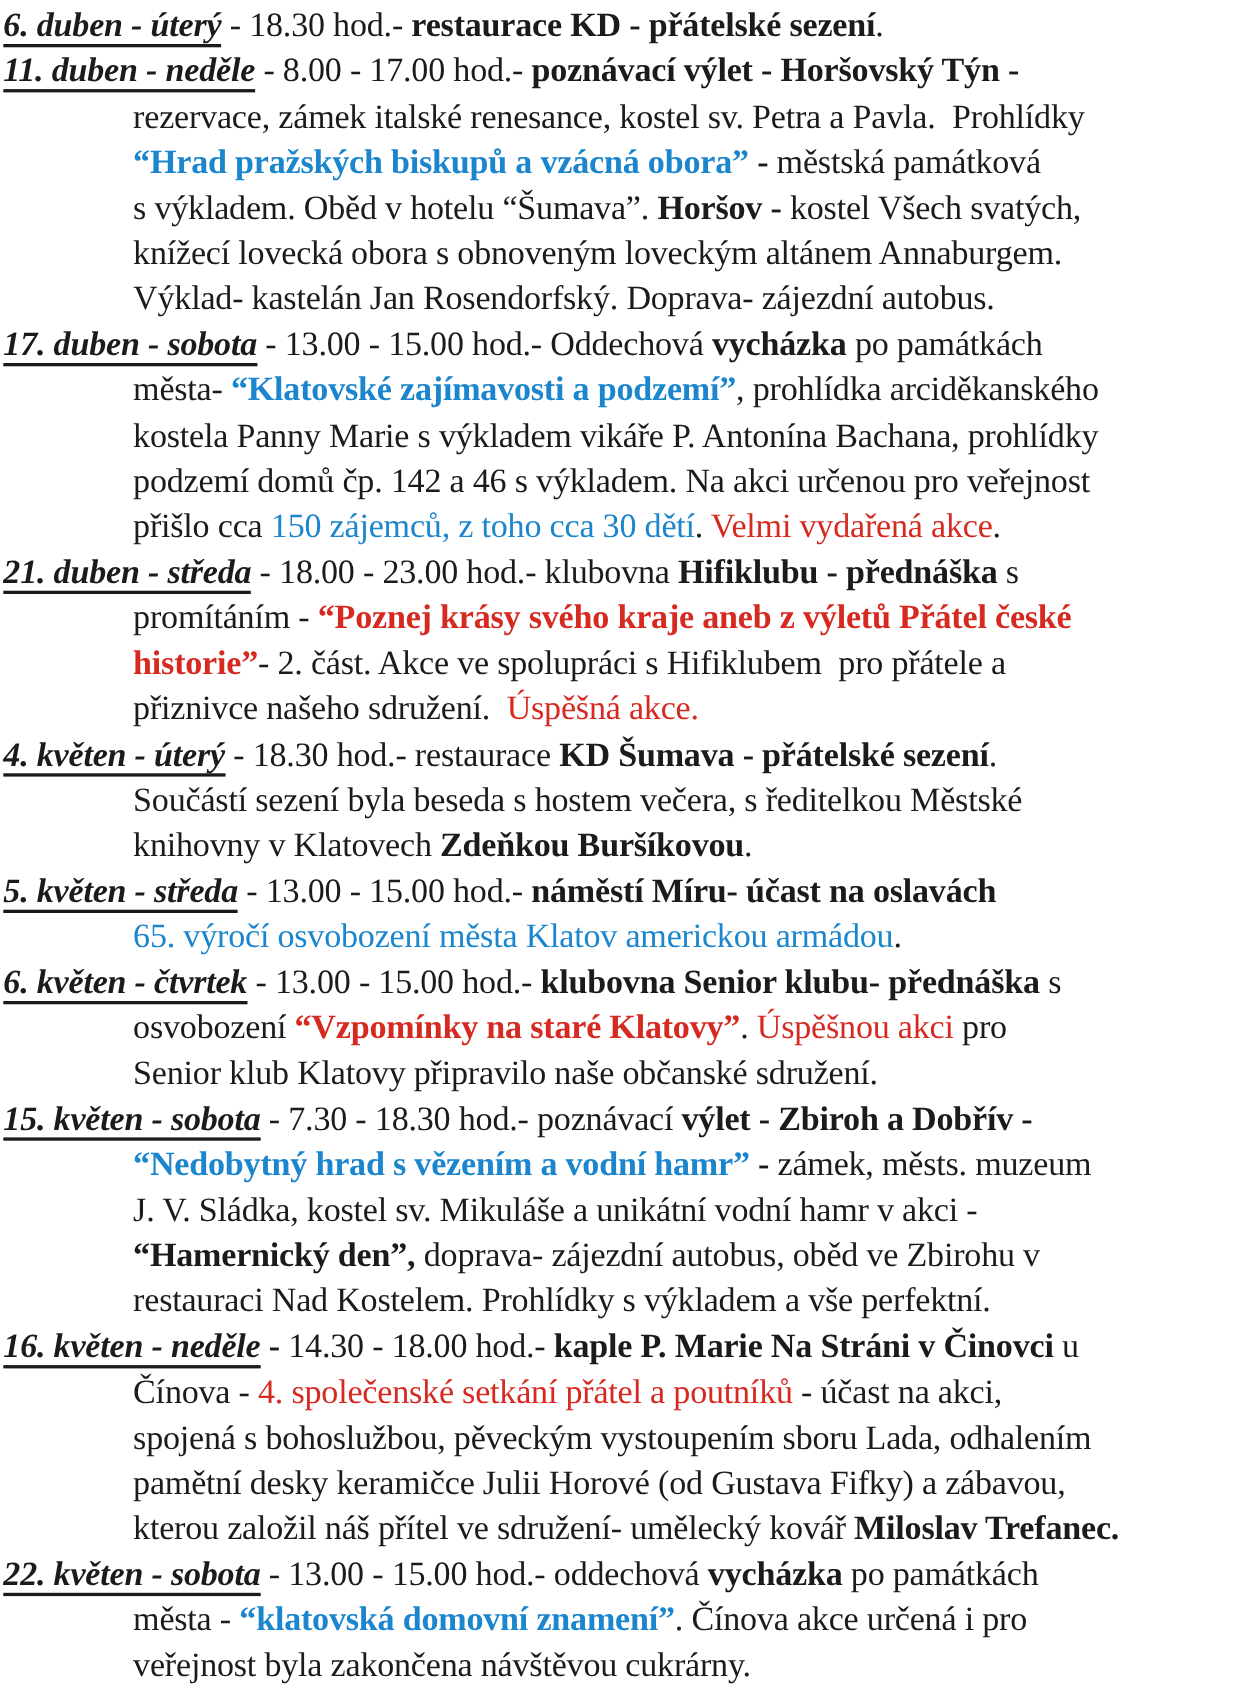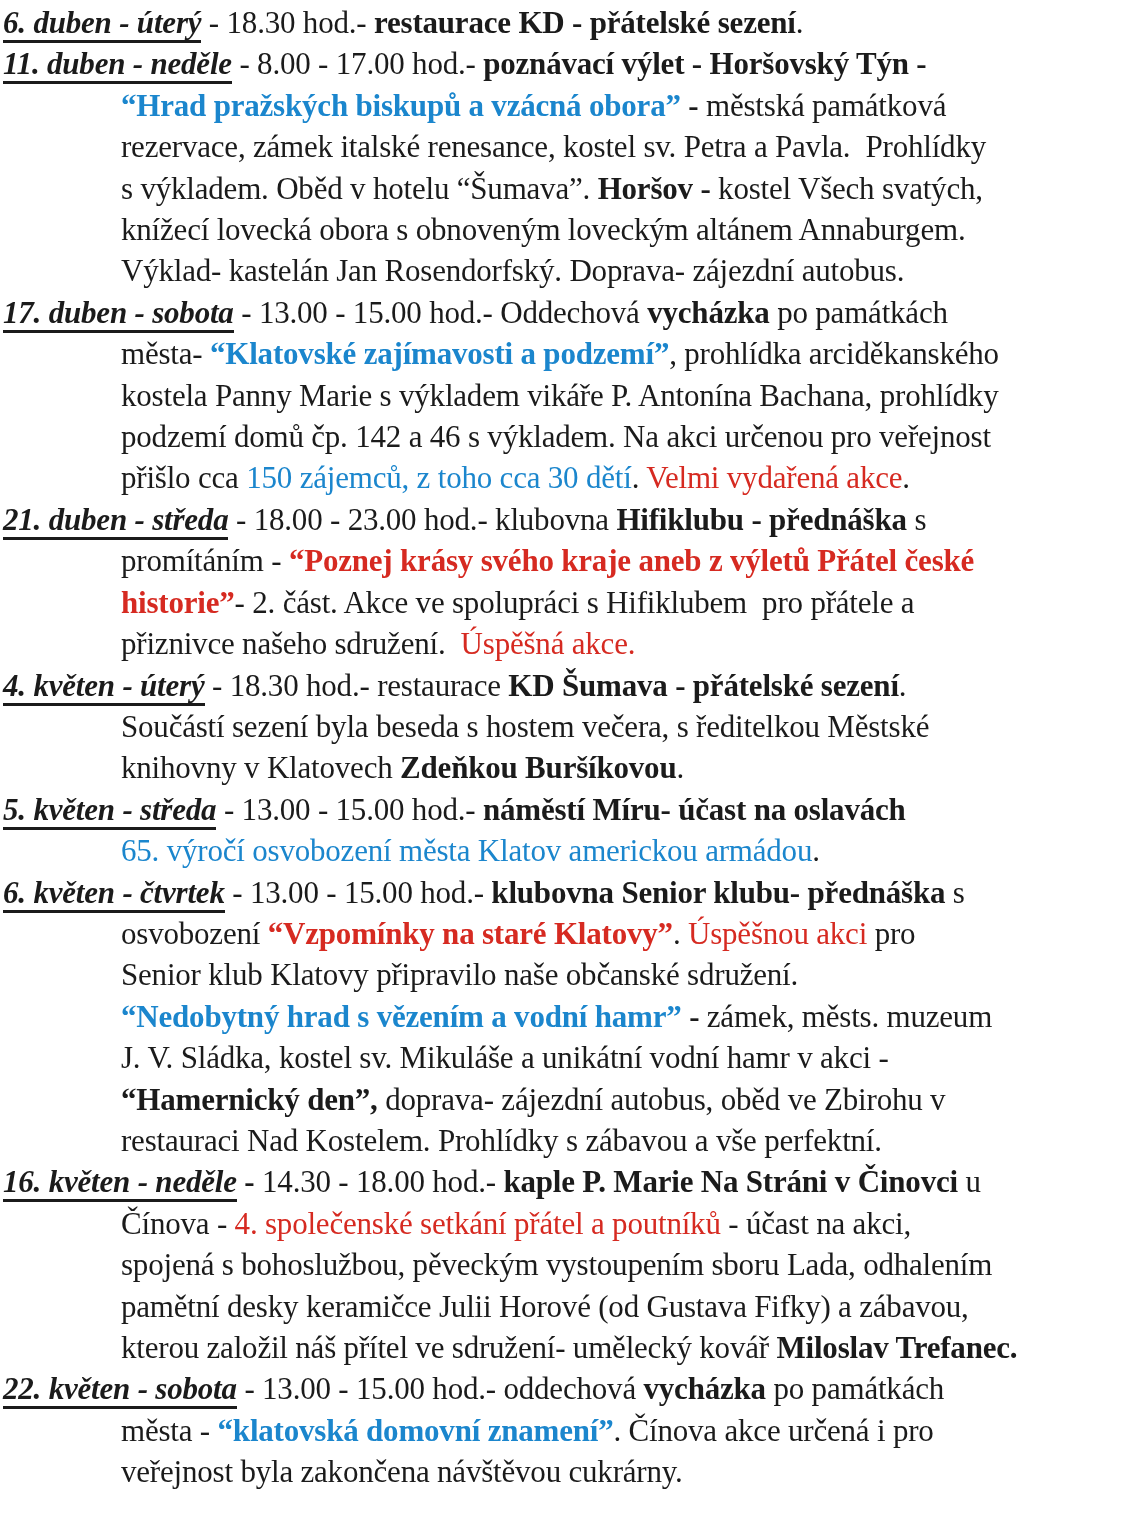--- a/index.html
+++ b/index.html
@@ -45,22 +45,22 @@
 </style>
 </head>
 <body>
 
 <div class="page">
     <div>
       <div class="line"><span class="st-date">6. duben - úterý</span><span class="st-n"> - 18.30 hod.- </span><span class="st-b">restaurace KD - přátelské sezení</span><span class="st-n">.</span></div>
     </div>
     <div>
       <div class="line"><span class="st-date">11. duben - neděle</span><span class="st-n"> - 8.00 - 17.00 hod.- </span><span class="st-b">poznávací výlet - Horšovský Týn -</span></div>
+      <div class="line ind"><span class="st-n">rezervace, zámek italské renesance, kostel sv. Petra a Pavla.  Prohlídky</span></div>
       <div class="line ind"><span class="st-blue-b">“Hrad pražských biskupů a vzácná obora”</span><span class="st-b"> - </span><span class="st-n">městská památková</span></div>
-      <div class="line ind"><span class="st-n">rezervace, zámek italské renesance, kostel sv. Petra a Pavla.  Prohlídky</span></div>
       <div class="line ind"><span class="st-n">s výkladem. Oběd v hotelu “Šumava”. </span><span class="st-b">Horšov - </span><span class="st-n">kostel Všech svatých,</span></div>
       <div class="line ind"><span class="st-n">knížecí lovecká obora s obnoveným loveckým altánem Annaburgem.</span></div>
       <div class="line ind"><span class="st-n">Výklad- kastelán Jan Rosendorfský. Doprava- zájezdní autobus.</span></div>
     </div>
     <div>
       <div class="line"><span class="st-date">17. duben - sobota</span><span class="st-n"> - 13.00 - 15.00 hod.- Oddechová </span><span class="st-b">vycházka</span><span class="st-n"> po památkách</span></div>
       <div class="line ind"><span class="st-n">města- </span><span class="st-blue-b">“Klatovské zajímavosti a podzemí”</span><span class="st-n">, prohlídka arciděkanského</span></div>
       <div class="line ind"><span class="st-n">kostela Panny Marie s výkladem vikáře P. Antonína Bachana, prohlídky</span></div>
       <div class="line ind"><span class="st-n">podzemí domů čp. 142 a 46 s výkladem. Na akci určenou pro veřejnost</span></div>
       <div class="line ind"><span class="st-n">přišlo cca </span><span class="st-blue">150 zájemců, z toho cca 30 dětí</span><span class="st-n">. </span><span class="st-red">Velmi vydařená akce</span><span class="st-n">.</span></div>
@@ -79,24 +79,25 @@
     <div>
       <div class="line"><span class="st-date">5. květen - středa</span><span class="st-n"> - 13.00 - 15.00 hod.- </span><span class="st-b">náměstí Míru- účast na oslavách</span></div>
       <div class="line ind"><span class="st-blue">65. výročí osvobození města Klatov americkou armádou</span><span class="st-n">.</span></div>
     </div>
     <div>
       <div class="line"><span class="st-date">6. květen - čtvrtek</span><span class="st-n"> - 13.00 - 15.00 hod.- </span><span class="st-b">klubovna Senior klubu- přednáška</span><span class="st-n"> s</span></div>
       <div class="line ind"><span class="st-n">osvobození </span><span class="st-red-b">“Vzpomínky na staré Klatovy”</span><span class="st-n">. </span><span class="st-red">Úspěšnou akci</span><span class="st-n"> pro</span></div>
       <div class="line ind"><span class="st-n">Senior klub Klatovy připravilo naše občanské sdružení.</span></div>
     </div>
     <div>
+      <div class="line"><span class="st-date">15. květen - sobota</span><span class="st-n"> - 7.30 - 18.30 hod.- poznávací </span><span class="st-b">výlet - Zbiroh a Dobřív -</span></div>
       <div class="line ind"><span class="st-blue-b">“Nedobytný hrad s vězením a vodní hamr”</span><span class="st-b"> - </span><span class="st-n">zámek, městs. muzeum</span></div>
       <div class="line ind"><span class="st-n">J. V. Sládka, kostel sv. Mikuláše a unikátní vodní hamr v akci -</span></div>
       <div class="line ind"><span class="st-b">“Hamernický den”,</span><span class="st-n"> doprava- zájezdní autobus, oběd ve Zbirohu v</span></div>
-      <div class="line ind"><span class="st-n">restauraci Nad Kostelem. Prohlídky s zábavou a vše perfektní.</span></div>
+      <div class="line ind"><span class="st-n">restauraci Nad Kostelem. Prohlídky s výkladem a vše perfektní.</span></div>
     </div>
     <div>
       <div class="line"><span class="st-date">16. květen - neděle</span><span class="st-b"> -</span><span class="st-n"> 14.30 - 18.00 hod.- </span><span class="st-b">kaple P. Marie Na Stráni v Činovci</span><span class="st-n"> u</span></div>
       <div class="line ind"><span class="st-n">Čínova - </span><span class="st-red">4. společenské setkání přátel a poutníků</span><span class="st-n"> - účast na akci,</span></div>
       <div class="line ind"><span class="st-n">spojená s bohoslužbou, pěveckým vystoupením sboru Lada, odhalením</span></div>
       <div class="line ind"><span class="st-n">pamětní desky keramičce Julii Horové (od Gustava Fifky) a zábavou,</span></div>
       <div class="line ind"><span class="st-n">kterou založil náš přítel ve sdružení- umělecký kovář </span><span class="st-b">Miloslav Trefanec.</span></div>
     </div>
     <div>
       <div class="line"><span class="st-date">22. květen - sobota</span><span class="st-n"> - 13.00 - 15.00 hod.- oddechová </span><span class="st-b">vycházka</span><span class="st-n"> po památkách</span></div>

